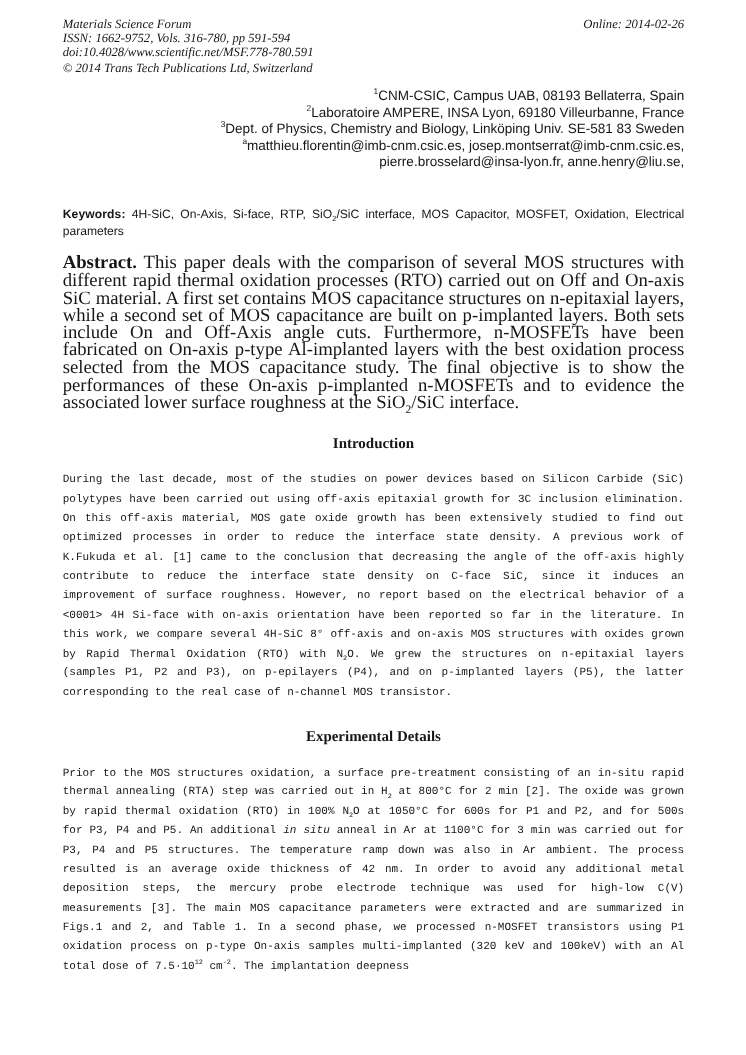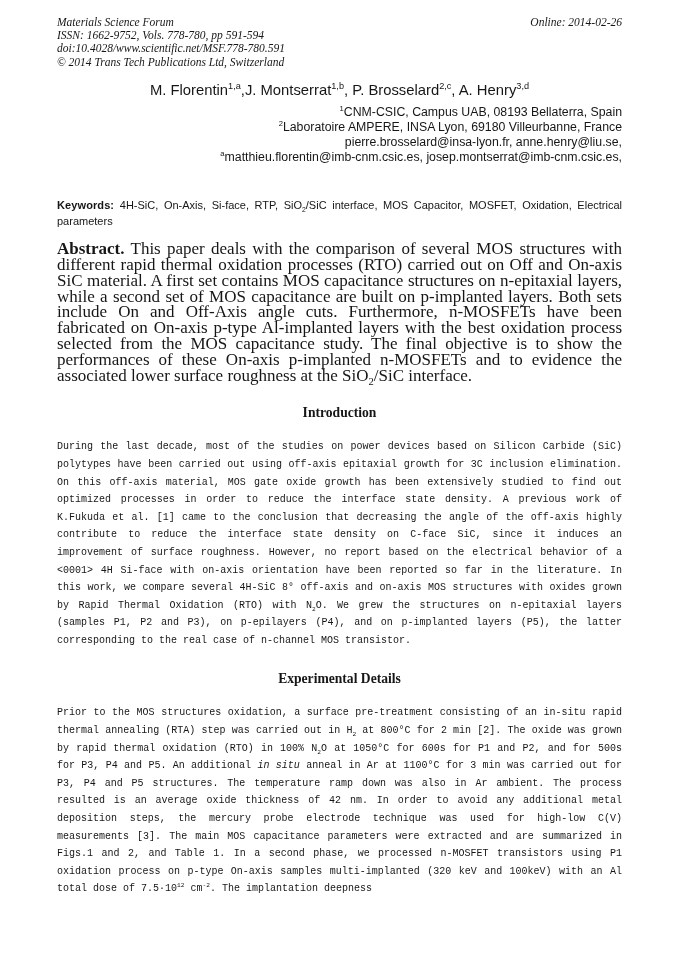--- a/index.html
+++ b/index.html
@@ -84,37 +84,37 @@
   }
 </style>
 </head>
 <body>
 
 <div class="page">
 
   <div class="header">
     <div class="header-left">
       <div>Materials Science Forum</div>
-      <div>ISSN: 1662-9752, Vols. 778-780, pp 591-594</div>
+      <div>ISSN: 1662-9752, Vols. 316-780, pp 591-594</div>
       <div>doi:10.4028/www.scientific.net/MSF.778-780.591</div>
       <div>© 2014 Trans Tech Publications Ltd, Switzerland</div>
     </div>
     <div class="header-right">Online: 2014-02-26</div>
   </div>
 
 
   <div class="authors">
-    <div>M. Florentin<sup>1,a</sup>,J. Montserrat<sup>1,b</sup>, P. Brosselard<sup>2,c</sup>, A. Henry<sup>3,d</sup></div>
   </div>
 
   <div class="affiliations">
     <div><sup>1</sup>CNM-CSIC, Campus UAB, 08193 Bellaterra, Spain</div>
     <div><sup>2</sup>Laboratoire AMPERE, INSA Lyon, 69180 Villeurbanne, France</div>
+    <div><sup>3</sup>Dept. of Physics, Chemistry and Biology, Linköping Univ. SE-581 83 Sweden</div>
+    <div><sup>a</sup>matthieu.florentin@imb-cnm.csic.es, josep.montserrat@imb-cnm.csic.es,</div>
     <div>pierre.brosselard@insa-lyon.fr, anne.henry@liu.se,</div>
-    <div><sup>a</sup>matthieu.florentin@imb-cnm.csic.es, josep.montserrat@imb-cnm.csic.es,</div>
   </div>
 
   <p class="keywords"><b>Keywords:</b> <span>4H-SiC, On-Axis, Si-face, RTP, SiO<sub>2</sub>/SiC interface, MOS Capacitor, MOSFET, Oxidation, Electrical parameters</span></p>
 
   <p class="abstract"><b>Abstract.</b> <span>This paper deals with the comparison of several MOS structures with different rapid thermal oxidation processes (RTO) carried out on Off and On-axis SiC material. A first set contains MOS capacitance structures on n-epitaxial layers, while a second set of MOS capacitance are built on p-implanted layers. Both sets include On and Off-Axis angle cuts. Furthermore, n-MOSFETs have been fabricated on On-axis p-type Al-implanted layers with the best oxidation process selected from the MOS capacitance study. The final objective is to show the performances of these On-axis p-implanted n-MOSFETs and to evidence the associated lower surface roughness at the SiO<sub>2</sub>/SiC interface.</span></p>
 
   <div class="section-heading">Introduction</div>
   <p class="body-para">During the last decade, most of the studies on power devices based on Silicon Carbide (SiC) polytypes have been carried out using off-axis epitaxial growth for 3C inclusion elimination. On this off-axis material, MOS gate oxide growth has been extensively studied to find out optimized processes in order to reduce the interface state density. A previous work of K.Fukuda et al. [1] came to the conclusion that decreasing the angle of the off-axis highly contribute to reduce the interface state density on C-face SiC, since it induces an improvement of surface roughness. However, no report based on the electrical behavior of a &lt;0001&gt; 4H Si-face with on-axis orientation have been reported so far in the literature. In this work, we compare several 4H-SiC 8° off-axis and on-axis MOS structures with oxides grown by Rapid Thermal Oxidation (RTO) with N<sub>2</sub>O. We grew the structures on n-epitaxial layers (samples P1, P2 and P3), on p-epilayers (P4), and on p-implanted layers (P5), the latter corresponding to the real case of n-channel MOS transistor.</p>
 
   <div class="section-heading">Experimental Details</div>

